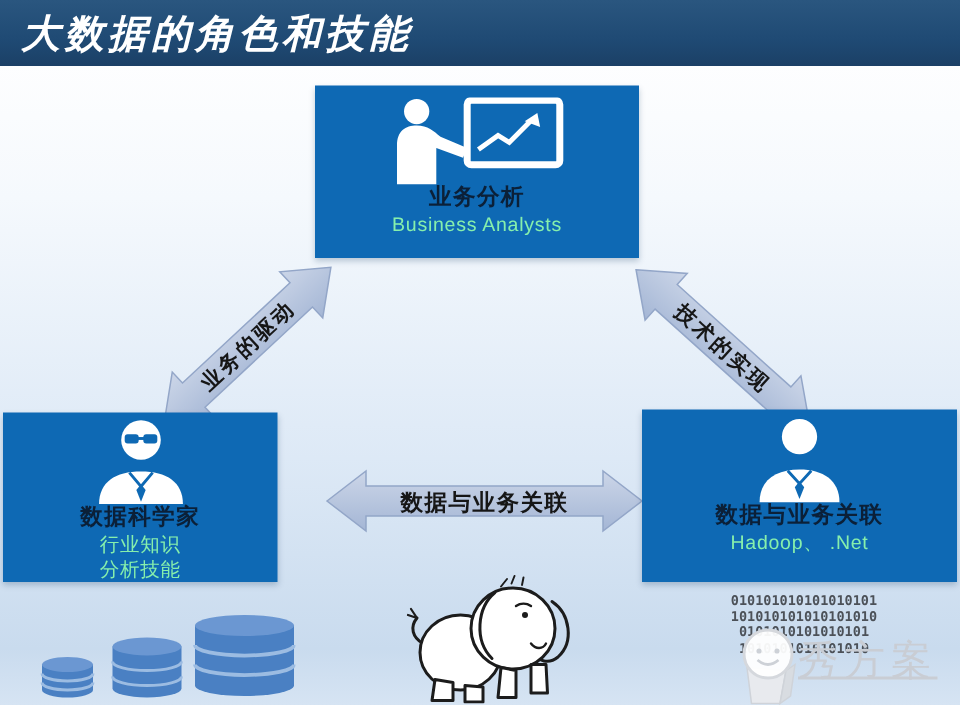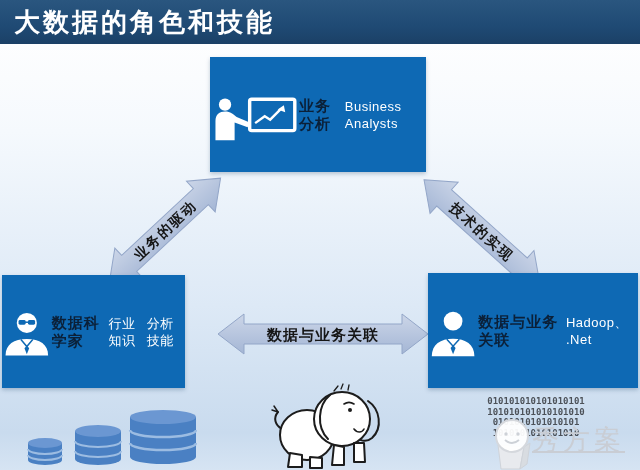--- a/index.html
+++ b/index.html
@@ -3,30 +3,30 @@
 <meta charset="utf-8">
 <style>
   html,body{margin:0;padding:0;}
   .slide{position:relative;width:640px;height:470px;overflow:hidden;
     background:linear-gradient(180deg,#ffffff 5%,#f5f9fd 28%,#dde9f6 65%,#c9dbee 92%,#d6e4f3 100%);
     font-family:"Liberation Sans",sans-serif;}
   .title-bar{position:absolute;left:0;top:0;width:640px;height:44px;
     background:linear-gradient(180deg,#2a567f 0%,#1f4a74 60%,#1b4066 100%);
     display:flex;align-items:center;padding-left:14px;box-sizing:border-box;z-index:5;}
   .slide-title{color:#ffffff;font-family:"DejaVu Serif",serif;font-size:26px;
-    font-weight:600;letter-spacing:3px;white-space:nowrap;}
+    font-weight:600;letter-spacing:3px;white-space:nowrap;font-style:italic;}
   .arrows-layer{position:absolute;left:0;top:0;width:640px;height:470px;z-index:1;}
   .arrow-label{font-family:"Liberation Sans",sans-serif;font-weight:bold;fill:#161616;}
-  .node{position:absolute;background:#0e69b4;display:flex;flex-direction:row;
+  .node{position:absolute;background:#0e69b4;display:flex;flex-direction:column;
     align-items:center;z-index:2;box-shadow:0 2px 4px rgba(10,50,90,0.25);}
   .node-top{left:210px;top:57px;width:216px;height:115px;}
   .node-left{left:2px;top:275px;width:183px;height:113px;}
   .node-right{left:428px;top:273px;width:210px;height:115px;}
   .node-title{font-size:15px;font-weight:bold;color:#0b2038;letter-spacing:1px;line-height:18px;}
-  .node-sub{font-size:13px;color:#ffffff;line-height:17px;letter-spacing:0.5px;}
+  .node-sub{font-size:13px;color:#86efac;line-height:17px;letter-spacing:0.5px;}
   .node-icon{margin-top:8px;}
   .cylinders{position:absolute;left:15px;top:404px;z-index:2;}
   .elephant{position:absolute;left:270px;top:383px;z-index:2;}
   .binary{position:absolute;left:468px;top:396px;width:136px;text-align:center;z-index:2;
     font-family:"DejaVu Sans Mono",monospace;font-size:9px;font-weight:bold;
     color:#4c5158;line-height:10.5px;}
   .watermark{position:absolute;left:488px;top:417px;width:150px;height:53px;z-index:3;}
   .watermark-text{position:absolute;left:44px;top:5px;font-size:27px;color:#c9cdd4;
     letter-spacing:4px;white-space:nowrap;font-family:"Liberation Sans",sans-serif;text-decoration:underline;}
   .mascot{position:absolute;left:0;top:0;}

